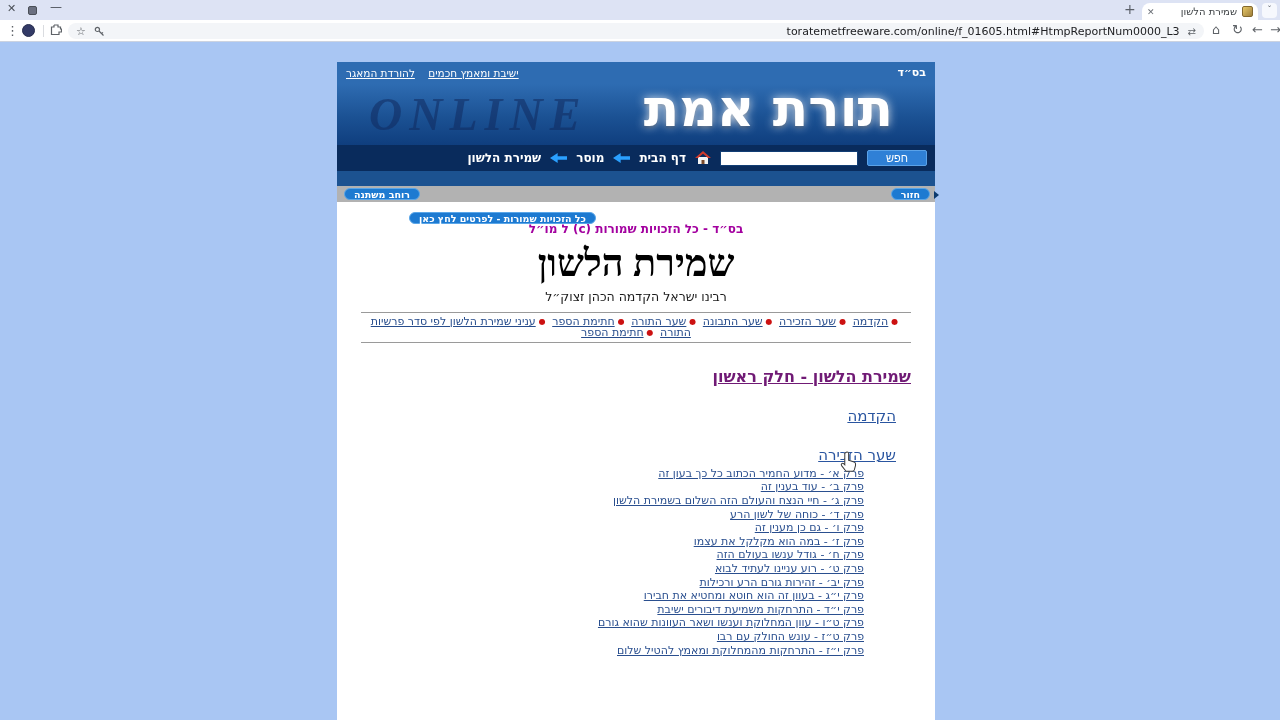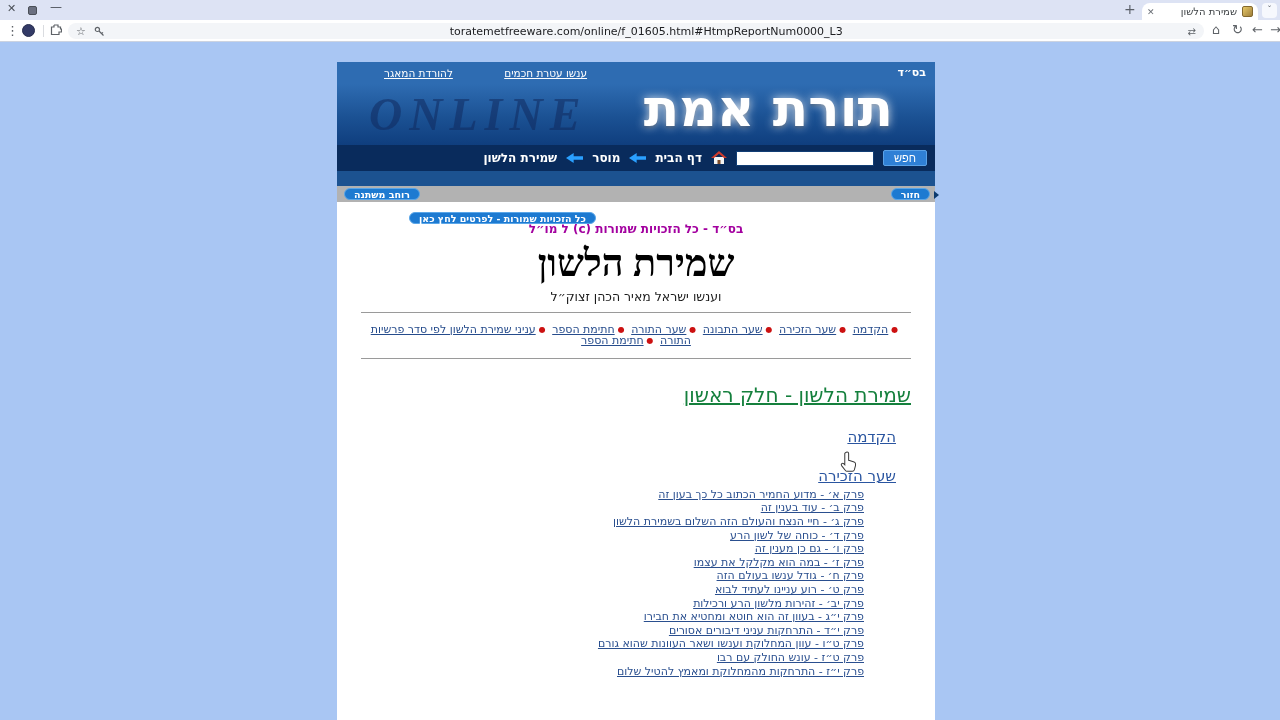--- a/index.html
+++ b/index.html
@@ -27,45 +27,45 @@
   .tb-icon{position:absolute;color:#5f6368;font-size:13px;top:2px;}
   .tb-menu{left:6px;top:3px;}
   .tb-avatar{position:absolute;left:22px;top:4px;width:13px;height:13px;border-radius:50%;
        background:#333a66;border:1px solid #262c4e;box-sizing:border-box;}
   .tb-sep{position:absolute;left:43px;top:5px;width:1px;height:12px;background:#dadce0;}
   .tb-ext{left:50px;top:4px;}
   .omnibox{position:absolute;left:68px;top:3px;width:1136px;height:16px;background:#f3f5f8;
        border-radius:8px;display:flex;align-items:center;box-sizing:border-box;padding:0 8px;}
   .omni-star{font-size:11px;color:#5f6368;margin-right:8px;}
   .omni-key{flex:0 0 auto;margin-right:8px;}
-  .omni-url{flex:1 1 auto;text-align:center;direction:ltr;font-size:11px;color:#202124;
+  .omni-url{flex:1 1 auto;text-align:right;direction:ltr;font-size:11px;color:#202124;
        white-space:nowrap;overflow:hidden;}
   .omni-swap{font-size:10px;color:#5f6368;margin-left:8px;}
   .tb-home{left:1212px;}
   .tb-reload{left:1232px;}
   .tb-fwd{left:1252px;}
   .tb-back{left:1270px;}
 
   
   .page{position:absolute;top:42px;left:0;width:1280px;height:678px;background:#a9c6f3;overflow:hidden;}
   .site{position:absolute;left:337px;top:20px;width:598px;}
 
   .hdr-top{height:22px;background:#2e6cb2;position:relative;}
   .hdr-bsd{position:absolute;right:9px;top:4px;color:#fff;font-weight:bold;font-size:11px;}
   .hdr-links{position:absolute;left:9px;top:5px;font-size:10.5px;}
-  .hdr-links a{color:#fff;text-decoration:underline;margin-right:10px;margin-left:38px;}
+  .hdr-links a{color:#fff;text-decoration:underline;margin-right:10px;}
   .hdr-logo{height:61px;background:linear-gradient(180deg,#2e6cb2 0%,#1b5193 55%,#0f3e7e 100%);position:relative;overflow:hidden;}
   .logo-online{position:absolute;left:32px;top:4px;font-family:"Liberation Serif","DejaVu Serif",serif;
        font-weight:bold;font-size:46px;letter-spacing:7px;color:rgba(16,42,94,0.55);font-style:italic;}
   .logo-hebrew{position:absolute;right:42px;top:-6px;font-size:52px;font-weight:bold;color:#fff;
        text-shadow:0 0 10px rgba(255,255,255,.85),0 2px 3px rgba(0,0,0,.35);}
   .hdr-nav{height:26px;background:#092b5c;display:flex;align-items:center;direction:rtl;
        padding:0 8px;gap:9px;box-sizing:border-box;}
   .nav-search-btn{background:#2f80d6;color:#fff;font-size:11px;border:1px solid #5aa2e8;
-       border-radius:2px;padding:0 10px;height:16px;line-height:14px;}
+       border-radius:2px;padding:0 18px;height:16px;line-height:14px;}
   .nav-search-input{width:138px;height:15px;border:1px solid #123e75;background:#fff;box-sizing:border-box;}
   .nav-label{color:#fff;font-weight:bold;font-size:12px;white-space:nowrap;text-decoration:none;}
   .nav-arrow{flex:0 0 auto;display:block;}
   .hdr-sub{height:15px;background:#1c5290;}
 
   .graybar{height:16px;background:#b2b2b2;position:relative;}
   .pill{position:absolute;top:2px;height:12px;background:#1d7ad1;border:1px solid #5aa6e8;
        border-radius:8px;color:#fff;font-size:9.5px;font-weight:bold;line-height:11px;
        padding:0 9px;box-sizing:border-box;white-space:nowrap;}
   .pill-back{right:5px;}
@@ -73,25 +73,25 @@
        border-left:5px solid #0c3a6e;border-top:4px solid transparent;border-bottom:4px solid transparent;transform:translateX(4px);}
   .pill-rights{left:72px;margin-top:24px;}
   .pill-width{left:7px;}
 
   .content{background:#fff;min-height:518px;direction:rtl;padding-top:20px;box-sizing:border-box;}
   .copyright{text-align:center;color:#a3009f;font-weight:bold;font-size:12px;}
   .book-title{text-align:center;font-family:"Liberation Serif","DejaVu Serif",serif;
        font-weight:bold;font-size:38px;color:#000;margin-top:7px;line-height:1.1;}
   .book-author{text-align:center;font-size:12.5px;color:#1a1a1a;margin-top:4px;}
   .toc{margin:8px 24px 0 24px;border-top:1px solid #9a9a9a;border-bottom:1px solid #9a9a9a;
-       text-align:center;font-size:11px;padding:11px 0;line-height:1.05;}
+       text-align:center;font-size:11px;padding:3px 0;line-height:1.05;}
   .toc-bullet{color:#cc1111;font-size:8px;vertical-align:1px;margin:0 3px;}
   .toc a{color:#264c8c;text-decoration:underline;}
   .part-heading-wrap{text-align:right;margin:24px 24px 0 0;}
-  .part-heading{font-size:20px;color:#15803d;text-decoration:underline;}
+  .part-heading{font-size:16px;color:#701a75;text-decoration:underline;font-weight:bold;}
   .section-heading-wrap{text-align:right;margin:20px 39px 0 0;}
   .section-heading{font-size:15px;color:#2a55a0;text-decoration:underline;}
   .chapters{margin:2px 71px 0 0;text-align:right;}
   .chapter-row{line-height:11.6px;}
   .chapter-row a{font-size:11px;color:#2a4f8f;text-decoration:underline;}
 
   .cursor{position:absolute;left:838px;top:450px;z-index:50;}
 </style>
 </head>
 <body>
@@ -137,21 +137,21 @@
   <span class="tb-icon tb-fwd">←</span>
   <span class="tb-icon tb-back">→</span>
 </div>
 
 <div class="page">
   <div class="site">
 
     <div class="hdr-top">
       <span class="hdr-bsd">בס״ד</span>
       <span class="hdr-links">
-        <a href="#">ענשו עטרת חכמים</a>
+        <a href="#">ישיבת ומאמץ חכמים</a>
         <a href="#">להורדת המאגר</a>
       </span>
     </div>
 
     <div class="hdr-logo">
       <span class="logo-online">ONLINE</span>
       <span class="logo-hebrew">תורת אמת</span>
     </div>
 
     <div class="hdr-nav">
@@ -184,21 +184,21 @@
     <div class="graybar">
       <span class="pill pill-back">חזור</span>
       <span class="pill-back-arrow"></span>
       <span class="pill pill-rights">כל הזכויות שמורות - לפרטים לחץ כאן</span>
       <span class="pill pill-width">רוחב משתנה</span>
     </div>
 
     <div class="content">
       <div class="copyright">בס״ד - כל הזכויות שמורות (c) ל מו״ל</div>
       <div class="book-title">שמירת הלשון</div>
-      <div class="book-author">וענשו ישראל מאיר הכהן זצוק״ל</div>
+      <div class="book-author">רבינו ישראל הקדמה הכהן זצוק״ל</div>
 
       <div class="toc">
         
       
           <span class="toc-item"><span class="toc-bullet">●</span><a href="#">הקדמה</a></span>
         
           <span class="toc-item"><span class="toc-bullet">●</span><a href="#">שער הזכירה</a></span>
         
           <span class="toc-item"><span class="toc-bullet">●</span><a href="#">שער התבונה</a></span>
         
@@ -230,25 +230,25 @@
           <div class="chapter-row"><a href="#">פרק ו׳ - גם כן מענין זה</a></div>
 
           <div class="chapter-row"><a href="#">פרק ז׳ - במה הוא מקלקל את עצמו</a></div>
 
           <div class="chapter-row"><a href="#">פרק ח׳ - גודל ענשו בעולם הזה</a></div>
 
           <div class="chapter-row"><a href="#">פרק ט׳ - רוע עניינו לעתיד לבוא</a></div>
 
 
 
-          <div class="chapter-row"><a href="#">פרק יב׳ - זהירות מלשון הרע ורכילות</a></div>
+          <div class="chapter-row"><a href="#">פרק יב׳ - זהירות גורם הרע ורכילות</a></div>
 
           <div class="chapter-row"><a href="#">פרק י״ג - בעוון זה הוא חוטא ומחטיא את חבירו</a></div>
 
-          <div class="chapter-row"><a href="#">פרק י״ד - התרחקות עניני דיבורים אסורים</a></div>
+          <div class="chapter-row"><a href="#">פרק י״ד - התרחקות משמיעת דיבורים ישיבת</a></div>
 
           <div class="chapter-row"><a href="#">פרק ט״ו - עוון המחלוקת וענשו ושאר העוונות שהוא גורם</a></div>
 
           <div class="chapter-row"><a href="#">פרק ט״ז - עונש החולק עם רבו</a></div>
 
           <div class="chapter-row"><a href="#">פרק י״ז - התרחקות מהמחלוקת ומאמץ להטיל שלום</a></div>
         </div>
 
     </div>
 

